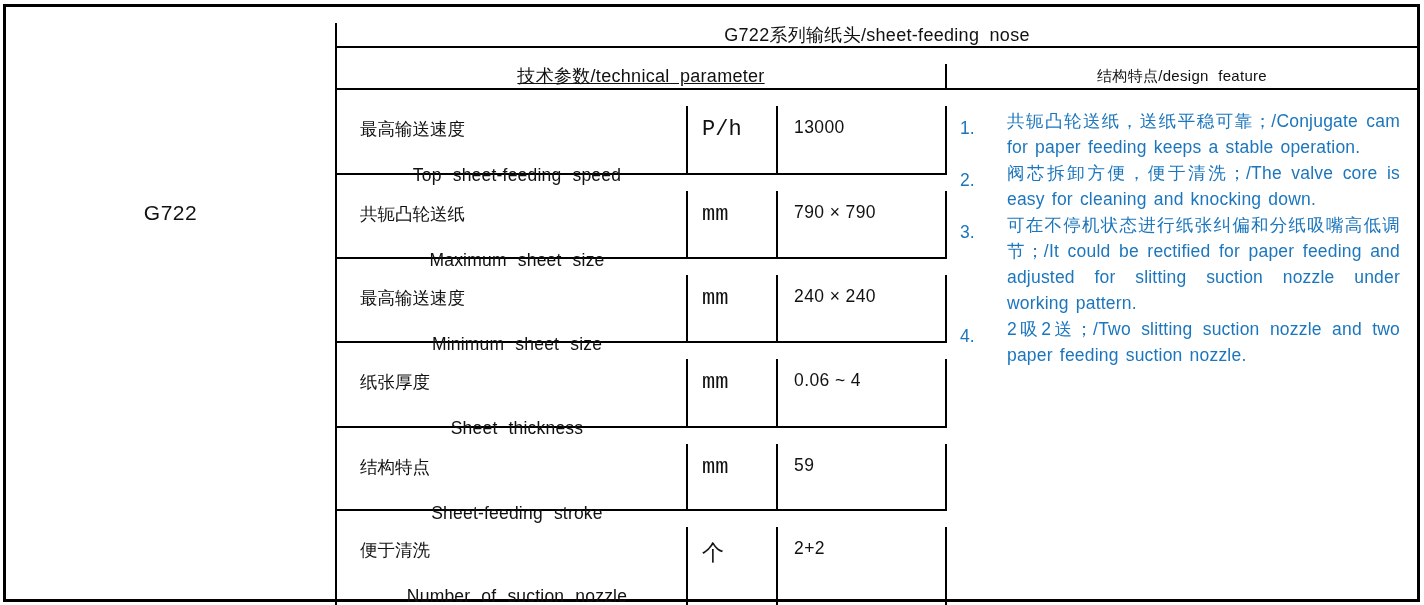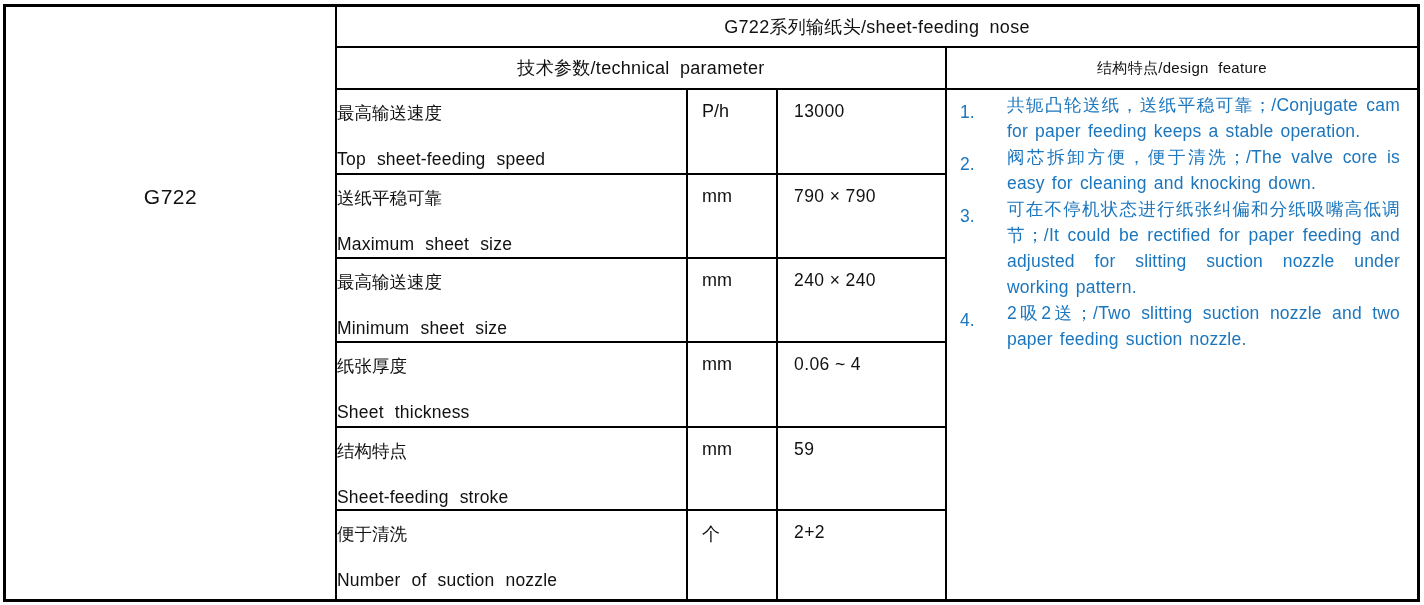--- a/index.html
+++ b/index.html
@@ -13,21 +13,21 @@
   .spec-table {
     position: absolute;
     left: 3px; top: 4px;
     width: 1417px; height: 598px;
     border: 3px solid #000;
     display: grid;
     grid-template-columns: 331px 351px 90px 169px 1fr;
     grid-template-rows: 41px 42px 85px 84px 84px 85px 83px 1fr;
     background: #fff;
   }
-  .cell { border-color: #000; border-style: solid; border-width: 0; }
+  .cell { border-color: #000; border-style: solid; border-width: 0; margin-top: 16px; }
 
   
   .model-cell {
     grid-column: 1; grid-row: 1 / 9;
     border-right-width: 2px;
     display: flex; justify-content: center; align-items: flex-start;
     padding-top: 178px;
     font-size: 21px; letter-spacing: 0.5px;
   }
 
@@ -35,42 +35,43 @@
   .title-cell {
     grid-column: 2 / 6; grid-row: 1;
     border-bottom-width: 2px;
     display: flex; align-items: center; justify-content: center;
     font-size: 18px; word-spacing: 5px; letter-spacing: 0.3px;
   }
   .th-tech {
     grid-column: 2 / 5; grid-row: 2;
     border-right-width: 2px; border-bottom-width: 2px;
     display: flex; align-items: center; justify-content: center;
-    font-size: 18px; word-spacing: 5px; letter-spacing: 0.3px;
+    font-size: 18px; word-spacing: 5px; letter-spacing: 0.3px; text-decoration: underline;
   }
   .th-feat {
     grid-column: 5; grid-row: 2;
     border-bottom-width: 2px;
     display: flex; align-items: center; justify-content: center;
     font-size: 15px; word-spacing: 5px; letter-spacing: 0.3px;
   }
 
   
   .p-name {
     grid-column: 2;
     border-right-width: 2px; border-bottom-width: 2px;
-    padding: 11px 12px 0 0;
+    padding: 11px 12px 0 23px;
     font-size: 17.5px;
   }
-  .p-name .en { margin-top: 24px; word-spacing: 6px; letter-spacing: 0.2px; }
+  .p-name .en { margin-top: 24px; word-spacing: 6px; letter-spacing: 0.2px; text-align: center; }
   .p-unit {
     grid-column: 3;
     border-right-width: 2px; border-bottom-width: 2px;
     padding: 11px 12px 0 14px;
-    font-size: 18px;
+    font-size: 22px;
+    font-family: Liberation Mono, monospace;
   }
   .p-value {
     grid-column: 4;
     border-right-width: 2px; border-bottom-width: 2px;
     padding: 11px 0 0 16px;
     font-size: 17.5px; letter-spacing: 0.4px;
   }
   .r0 { grid-row: 3; } .r1 { grid-row: 4; } .r2 { grid-row: 5; }
   .r3 { grid-row: 6; } .r4 { grid-row: 7; } .r5 { grid-row: 8; }
   .last-row { border-bottom-width: 0; }
@@ -109,21 +110,21 @@
   <div class="cell th-feat">结构特点/design feature</div>
 
   <div class="cell p-name r0">
     <div class="cn">最高输送速度</div>
     <div class="en">Top sheet-feeding speed</div>
   </div>
   <div class="cell p-unit r0">P/h</div>
   <div class="cell p-value r0">13000</div>
 
   <div class="cell p-name r1">
-    <div class="cn">送纸平稳可靠</div>
+    <div class="cn">共轭凸轮送纸</div>
     <div class="en">Maximum sheet size</div>
   </div>
   <div class="cell p-unit r1">mm</div>
   <div class="cell p-value r1">790 × 790</div>
 
   <div class="cell p-name r2">
     <div class="cn">最高输送速度</div>
     <div class="en">Minimum sheet size</div>
   </div>
   <div class="cell p-unit r2">mm</div>

